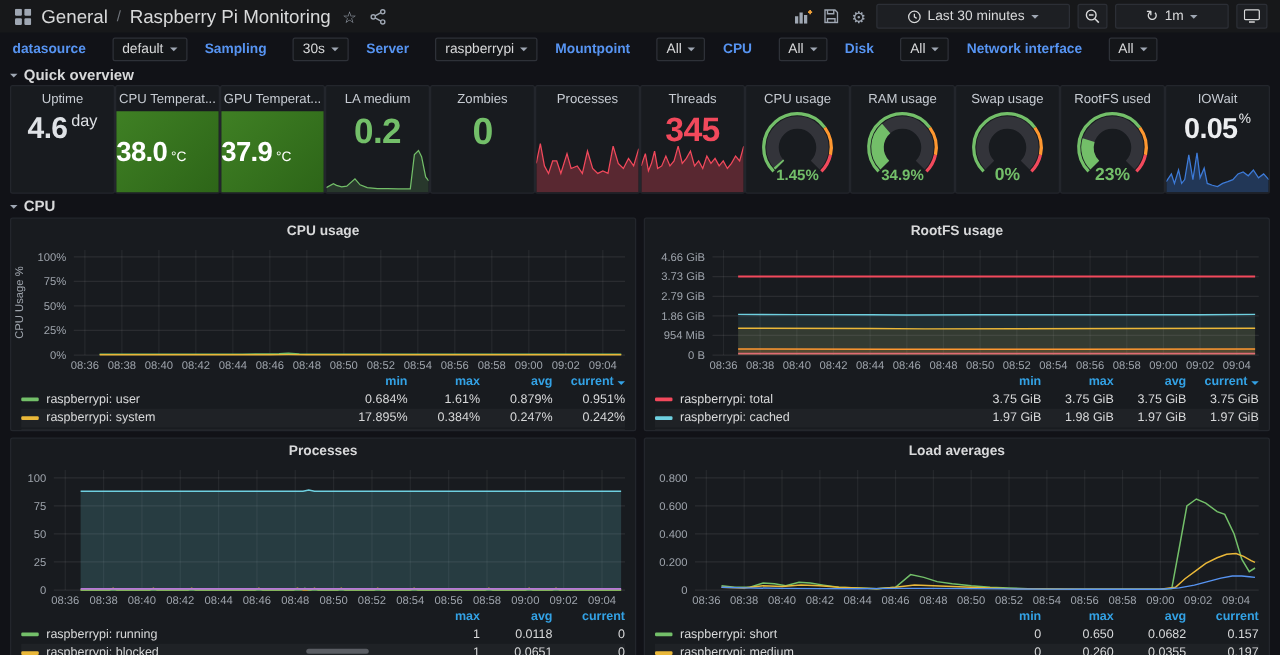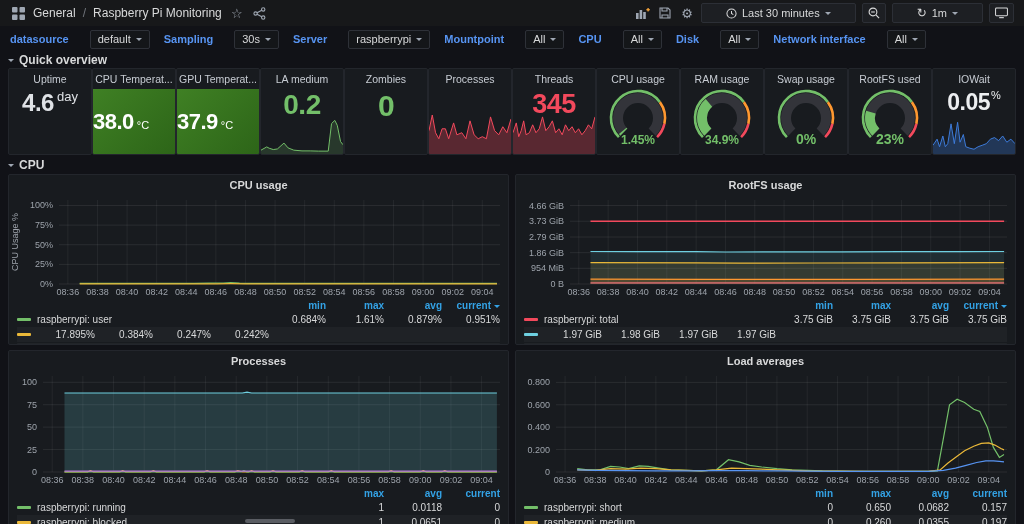--- a/index.html
+++ b/index.html
@@ -3,21 +3,21 @@
 <meta charset="utf-8">
 <style>
   * { margin:0; padding:0; box-sizing:border-box; }
   body { background:#0b0c0e; font-family:"Liberation Sans", sans-serif; }
   #app { position:relative; width:1024px; height:524px; background:#111217; overflow:hidden; color:#d8d9da; }
 
   
   .navbar { position:absolute; top:0; left:0; right:0; height:26px; background:#17181a;
             display:flex; align-items:center; padding:0 10px; }
   .nav-left { display:flex; align-items:center; gap:7px; }
-  .crumb { font-size:12px; color:#d8d9da; font-weight:500; white-space:nowrap; }
+  .crumb { font-size:15px; color:#d8d9da; font-weight:500; white-space:nowrap; }
   .crumb-sep { color:#71757c; font-size:12px; }
   .nav-ico { color:#9fa7b3; display:flex; align-items:center; justify-content:center; width:16px; height:16px; font-size:13px; cursor:pointer; }
   .nav-right { margin-left:auto; display:flex; align-items:center; gap:6px; }
   .navbtn { background:#1d1f23; border:1px solid #2c2f36; border-radius:2px; height:20px;
             display:flex; align-items:center; gap:5px; padding:0 24px; color:#d8d9da; font-size:11px; cursor:pointer; }
   .navbtn.icon-only { padding:0 5px; }
   .caret { width:0; height:0; border:3.5px solid transparent; border-top-color:#9fa7b3; margin-top:4px; }
 
   
   .varrow { position:absolute; top:26px; left:0; right:0; height:26px; display:flex; align-items:center;
@@ -415,20 +415,21 @@
           <div class="lg-row">
             <span class="dash" style="background: rgb(115, 191, 105);"></span>
             <span class="lg-label">raspberrypi: user</span>
             <span class="lg-val">0.684%</span>
             <span class="lg-val">1.61%</span>
             <span class="lg-val">0.879%</span>
             <span class="lg-val">0.951%</span>
           </div>
           <div class="lg-row">
             <span class="dash" style="background: rgb(234, 184, 57);"></span>
+            <span class="lg-label">raspberrypi: system</span>
             <span class="lg-val">17.895%</span>
             <span class="lg-val">0.384%</span>
             <span class="lg-val">0.247%</span>
             <span class="lg-val">0.242%</span>
           </div>
           <div class="lg-clip"></div>
         </div>
     </div>
 
     <div class="panel gpanel">
@@ -497,20 +498,21 @@
           <div class="lg-row">
             <span class="dash" style="background: rgb(242, 73, 92);"></span>
             <span class="lg-label">raspberrypi: total</span>
             <span class="lg-val">3.75 GiB</span>
             <span class="lg-val">3.75 GiB</span>
             <span class="lg-val">3.75 GiB</span>
             <span class="lg-val">3.75 GiB</span>
           </div>
           <div class="lg-row">
             <span class="dash" style="background: rgb(110, 208, 224);"></span>
+            <span class="lg-label">raspberrypi: cached</span>
             <span class="lg-val">1.97 GiB</span>
             <span class="lg-val">1.98 GiB</span>
             <span class="lg-val">1.97 GiB</span>
             <span class="lg-val">1.97 GiB</span>
           </div>
           <div class="lg-clip"></div>
         </div>
     </div>
 
     <div class="panel gpanel">

